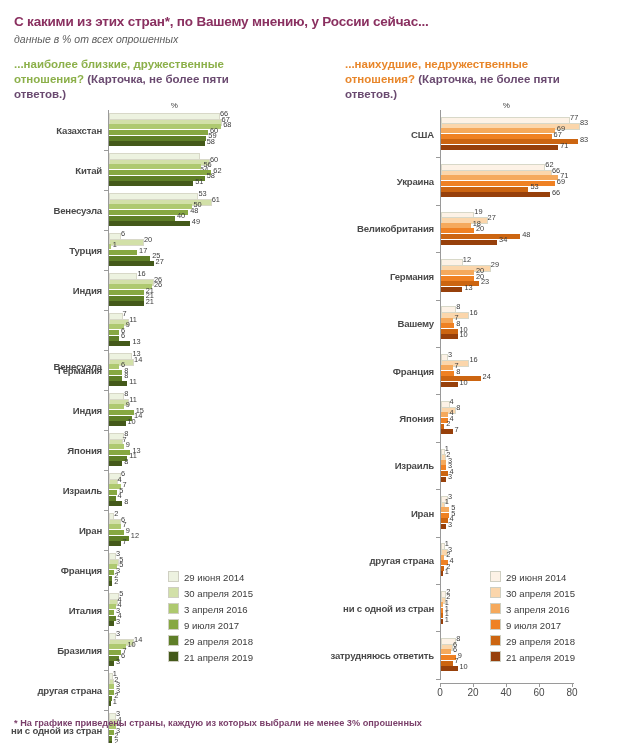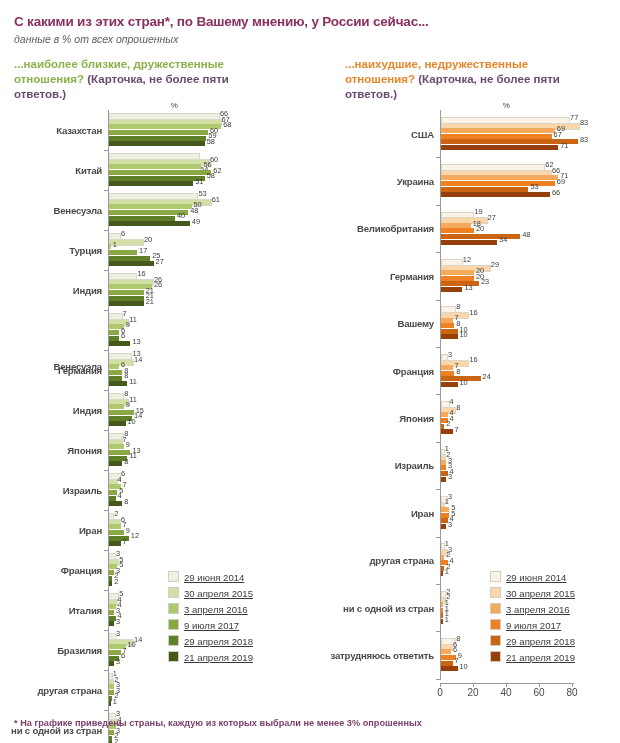--- a/index.html
+++ b/index.html
@@ -44,21 +44,21 @@
   .bval{
     position:absolute;font-size:7.4px;color:#3b3b3b;white-space:nowrap;
     line-height:7px;
   }
   .tick{position:absolute;width:1px;height:4px;background:#9a9a9a;top:0;}
   .tlab{position:absolute;top:4px;font-size:10px;color:#4a4a4a;transform:translateX(-50%);}
 
   .legend{position:absolute;font-size:9.6px;color:#3b3b3b;}
   .lrow{position:relative;height:16px;line-height:16px;white-space:nowrap;}
   .lsw{display:inline-block;width:9px;height:9px;vertical-align:-1px;margin-right:5px;}
-  .ltxt{display:inline-block;text-decoration:underline;}
+  .ltxt{display:inline-block;}
 
   .footnote{
     position:absolute;left:14px;top:718px;width:590px;
     font-size:9.2px;font-weight:bold;color:#7a3f6a;
   }
 </style>
 </head>
 <body>
 
 <div class="page">

